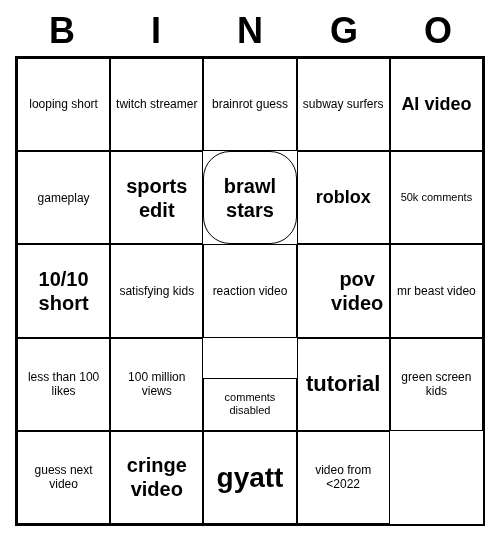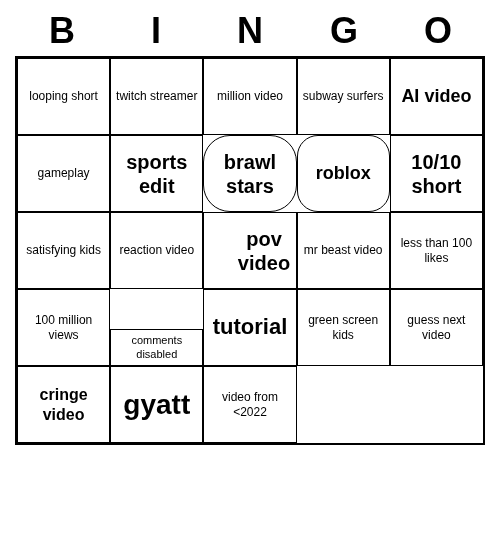--- a/index.html
+++ b/index.html
@@ -28,21 +28,21 @@
       font-size: 36px;
       font-weight: bold;
       width: 80px;
       text-align: center;
     }
     .bingo-grid {
       display: grid;
       grid-template-columns: repeat(5, 1fr);
       grid-template-rows: repeat(5, 1fr);
       width: 470px;
-      height: 389px;
+      height: 470px;
       border: 2px solid #000;
     }
     .bingo-cell {
       border: 1px solid #000;
       display: flex;
       align-items: center;
       justify-content: center;
       text-align: center;
       padding: 4px;
       font-size: 12px;
@@ -58,34 +58,35 @@
   <span>B</span>
   <span>I</span>
   <span>N</span>
   <span>G</span>
   <span>O</span>
 </div>
 
 <div class="bingo-grid" id="grid">
 <div class="bingo-cell" style="">looping short</div>
     <div class="bingo-cell" style="">twitch streamer</div>
-    <div class="bingo-cell" style="">million video</div>
+    <div class="bingo-cell" style="">brainrot guess</div>
     <div class="bingo-cell" style="">subway surfers</div>
     <div class="bingo-cell" style="font-size: 18px; font-weight: bold;">AI video</div>
     <div class="bingo-cell" style="">gameplay</div>
     <div class="bingo-cell" style="font-size: 20px; font-weight: bold;">sports edit</div>
     <div class="bingo-cell" style="font-size: 20px; font-weight: bold; border-radius: 27px;">brawl stars</div>
-    <div class="bingo-cell" style="font-size: 18px; font-weight: bold; border-radius: 21px;">roblox</div>
+    <div class="bingo-cell" style="font-size: 18px; font-weight: bold;">roblox</div>
+    <div class="bingo-cell" style="font-size: 11px;">50k comments</div>
     <div class="bingo-cell" style="font-size: 20px; font-weight: bold;">10/10 short</div>
     <div class="bingo-cell" style="">satisfying kids</div>
     <div class="bingo-cell" style="">reaction video</div>
     <div class="bingo-cell" style="font-size: 20px; font-weight: bold; padding-left: 32px;">pov video</div>
     <div class="bingo-cell" style="">mr beast video</div>
     <div class="bingo-cell" style="">less than 100 likes</div>
     <div class="bingo-cell" style="">100 million views</div>
     <div class="bingo-cell" style="font-size: 11px; margin-top: 40px;">comments disabled</div>
     <div class="bingo-cell" style="font-size: 22px; font-weight: bold;">tutorial</div>
     <div class="bingo-cell" style="">green screen kids</div>
     <div class="bingo-cell" style="">guess next video</div>
-    <div class="bingo-cell" style="font-size: 16px; font-weight: bold;">cringe video</div>
+    <div class="bingo-cell" style="font-size: 20px; font-weight: bold;">cringe video</div>
     <div class="bingo-cell" style="font-size: 28px; font-weight: bold;">gyatt</div>
     <div class="bingo-cell" style="">video from &lt;2022</div>
   </div>
 
 </body></html>

